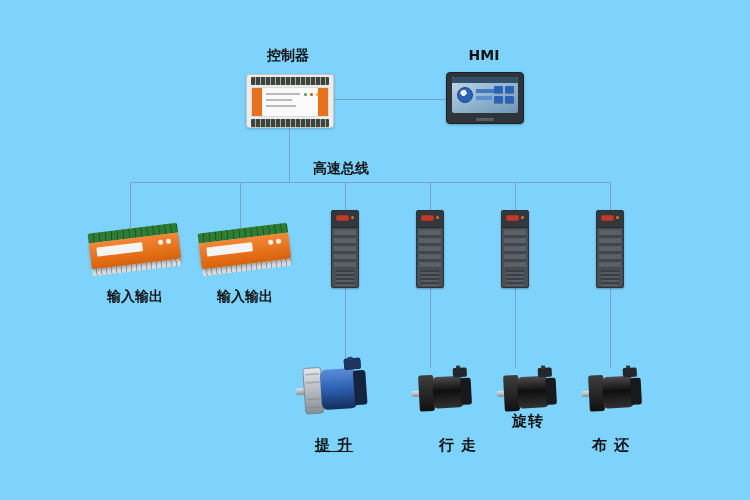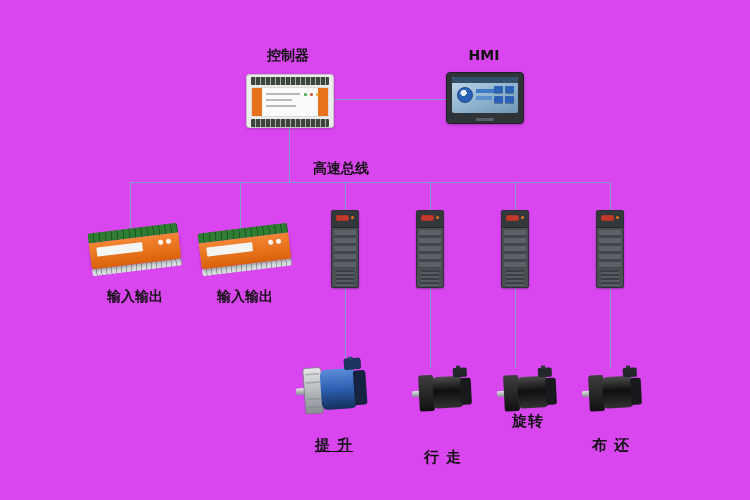--- a/index.html
+++ b/index.html
@@ -1,17 +1,17 @@
 <!DOCTYPE html>
 <html style="--connector-line: #7f9fca; --plc-orange: #e8711c; --terminal-green: #2e7d32; --drive-gray: #4a4f54; --display-red: #c0392b; --motor-blue: #2c5faf; --hmi-screen-blue: #8fb3cf;"><head>
 <meta charset="utf-8">
 <style>
   html,body{margin:0;padding:0;background:#fff;}
   body{font-family:"DejaVu Sans","Liberation Sans",sans-serif;}
-  #canvas{position:relative;width:750px;height:500px;background:#d946ef;overflow:hidden;margin:0 auto;}
+  #canvas{position:relative;width:750px;height:500px;background:#7dd3fc;overflow:hidden;margin:0 auto;}
 
   .lbl{position:absolute;font-weight:bold;font-size:14px;color:#111;text-align:center;white-space:nowrap;}
   .motor-lbl{font-size:15px;letter-spacing:1px;}
 
   .h-line,.v-line{position:absolute;background:var(--connector-line,#7f9fca);}
   .h-line{height:1px;}
   .v-line{width:1px;}
 
   
   .plc{position:absolute;left:246px;top:74px;width:88px;height:54px;background:#ececec;
@@ -107,21 +107,21 @@
   <div class="v-line" style="left:430px;top:288px;height:80px;"></div>
   <div class="v-line" style="left:515px;top:288px;height:80px;"></div>
   <div class="v-line" style="left:610px;top:288px;height:80px;"></div>
 
   <div class="lbl" style="left:240px;top:47px;width:96px;">控制器</div>
   <div class="lbl" style="left:444px;top:47px;width:80px;">HMI</div>
   <div class="lbl" style="left:313px;top:160px;">高速总线</div>
   <div class="lbl" style="left:90px;top:288px;width:90px;">输入输出</div>
   <div class="lbl" style="left:200px;top:288px;width:90px;">输入输出</div>
   <div class="lbl motor-lbl" style="left:298px;top:436px;width:72px;text-decoration:underline;">提 升</div>
-  <div class="lbl motor-lbl" style="left:407px;top:436px;width:72px;margin-top:12px;">行 走</div>
+  <div class="lbl motor-lbl" style="left:422px;top:436px;width:72px;">行 走</div>
   <div class="lbl motor-lbl" style="left:492px;top:412px;width:72px;">旋转</div>
   <div class="lbl motor-lbl" style="left:575px;top:436px;width:72px;">布 还</div>
 
   <div class="plc">
     <div class="terms"></div>
     <div class="mid">
       <div class="cap l"></div>
       <div class="cap r"></div>
       <div class="tline" style="top:5px;width:34px;"></div>
       <div class="tline" style="top:11px;width:26px;"></div>

